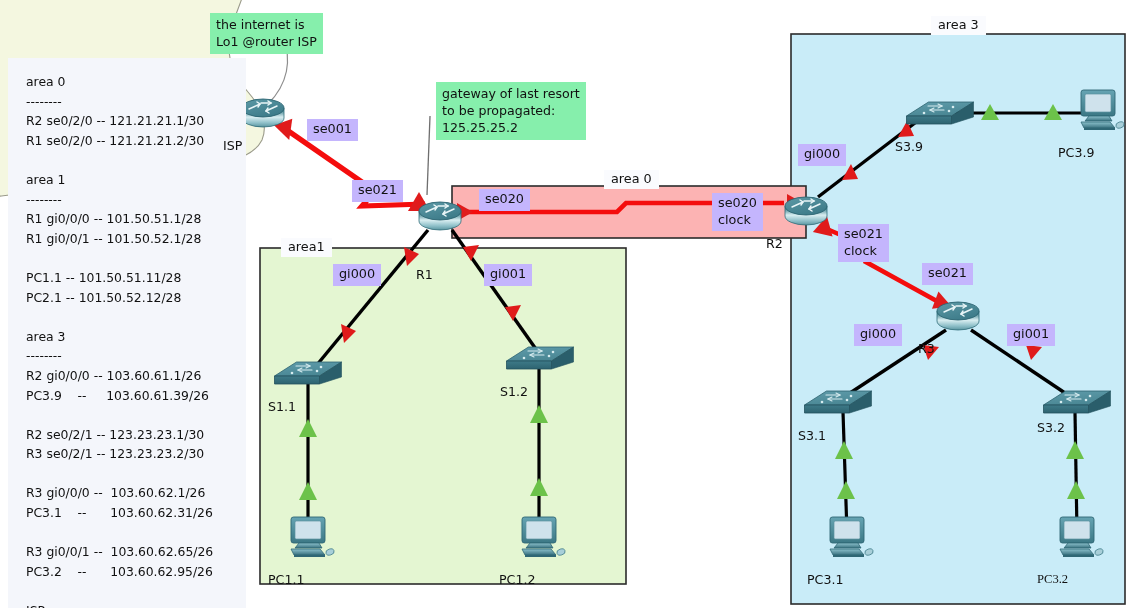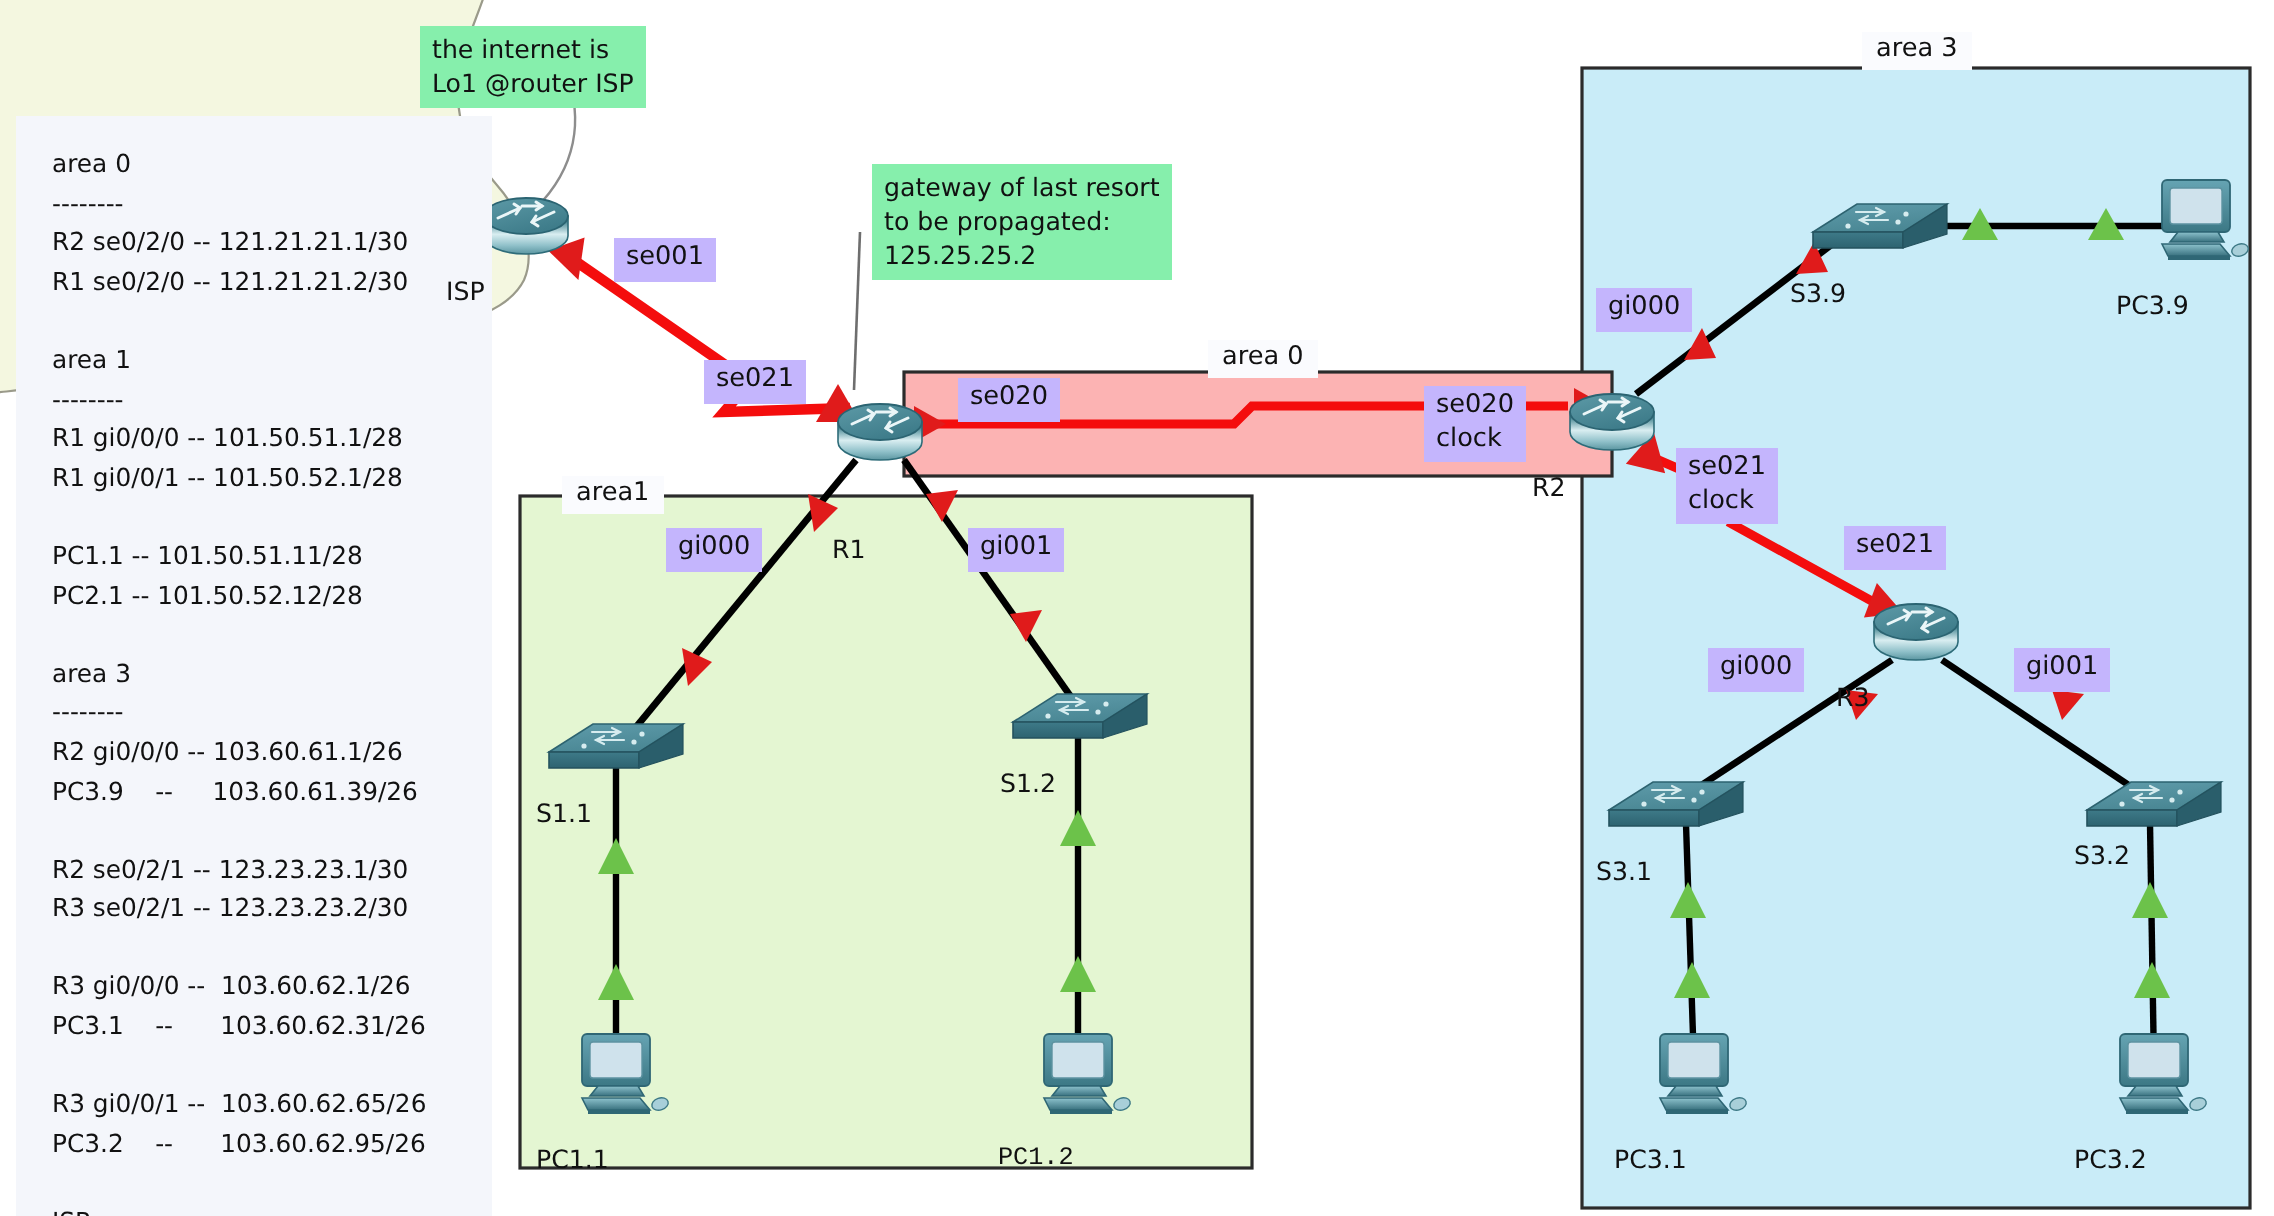--- a/index.html
+++ b/index.html
@@ -410,19 +410,19 @@
       <div class="nodelabel" style="left: 223px; top: 138px; width: 80px;">ISP</div>
       <div class="nodelabel" style="left: 416px; top: 241px; width: 80px; margin-top: 26px;">R1</div>
       <div class="nodelabel" style="left: 766px; top: 236px; width: 80px;">R2</div>
       <div class="nodelabel" style="left: 918px; top: 341px; width: 80px;">R3</div>
       <div class="nodelabel" style="left: 268px; top: 399px; width: 80px;">S1.1</div>
       <div class="nodelabel" style="left: 500px; top: 384px; width: 80px;">S1.2</div>
       <div class="nodelabel" style="left: 895px; top: 139px; width: 80px;">S3.9</div>
       <div class="nodelabel" style="left: 798px; top: 428px; width: 80px;">S3.1</div>
       <div class="nodelabel" style="left: 1037px; top: 420px; width: 80px;">S3.2</div>
       <div class="nodelabel" style="left: 268px; top: 572px; width: 80px;">PC1.1</div>
-      <div class="nodelabel" style="left: 499px; top: 572px; width: 80px; font-family: Liberation Mono, monospace;">PC1.2</div>
+      <div class="nodelabel" style="left: 499px; top: 572px; width: 80px;">PC1.2</div>
       <div class="nodelabel" style="left: 1058px; top: 145px; width: 80px;">PC3.9</div>
       <div class="nodelabel" style="left: 807px; top: 572px; width: 80px;">PC3.1</div>
-      <div class="nodelabel" style="left: 1037px; top: 572px; width: 80px;">PC3.2</div>
+      <div class="nodelabel" style="left: 1037px; top: 572px; width: 80px; font-family: Liberation Serif, serif;">PC3.2</div>
     </div>
 
 </div>
 
 </body></html>

